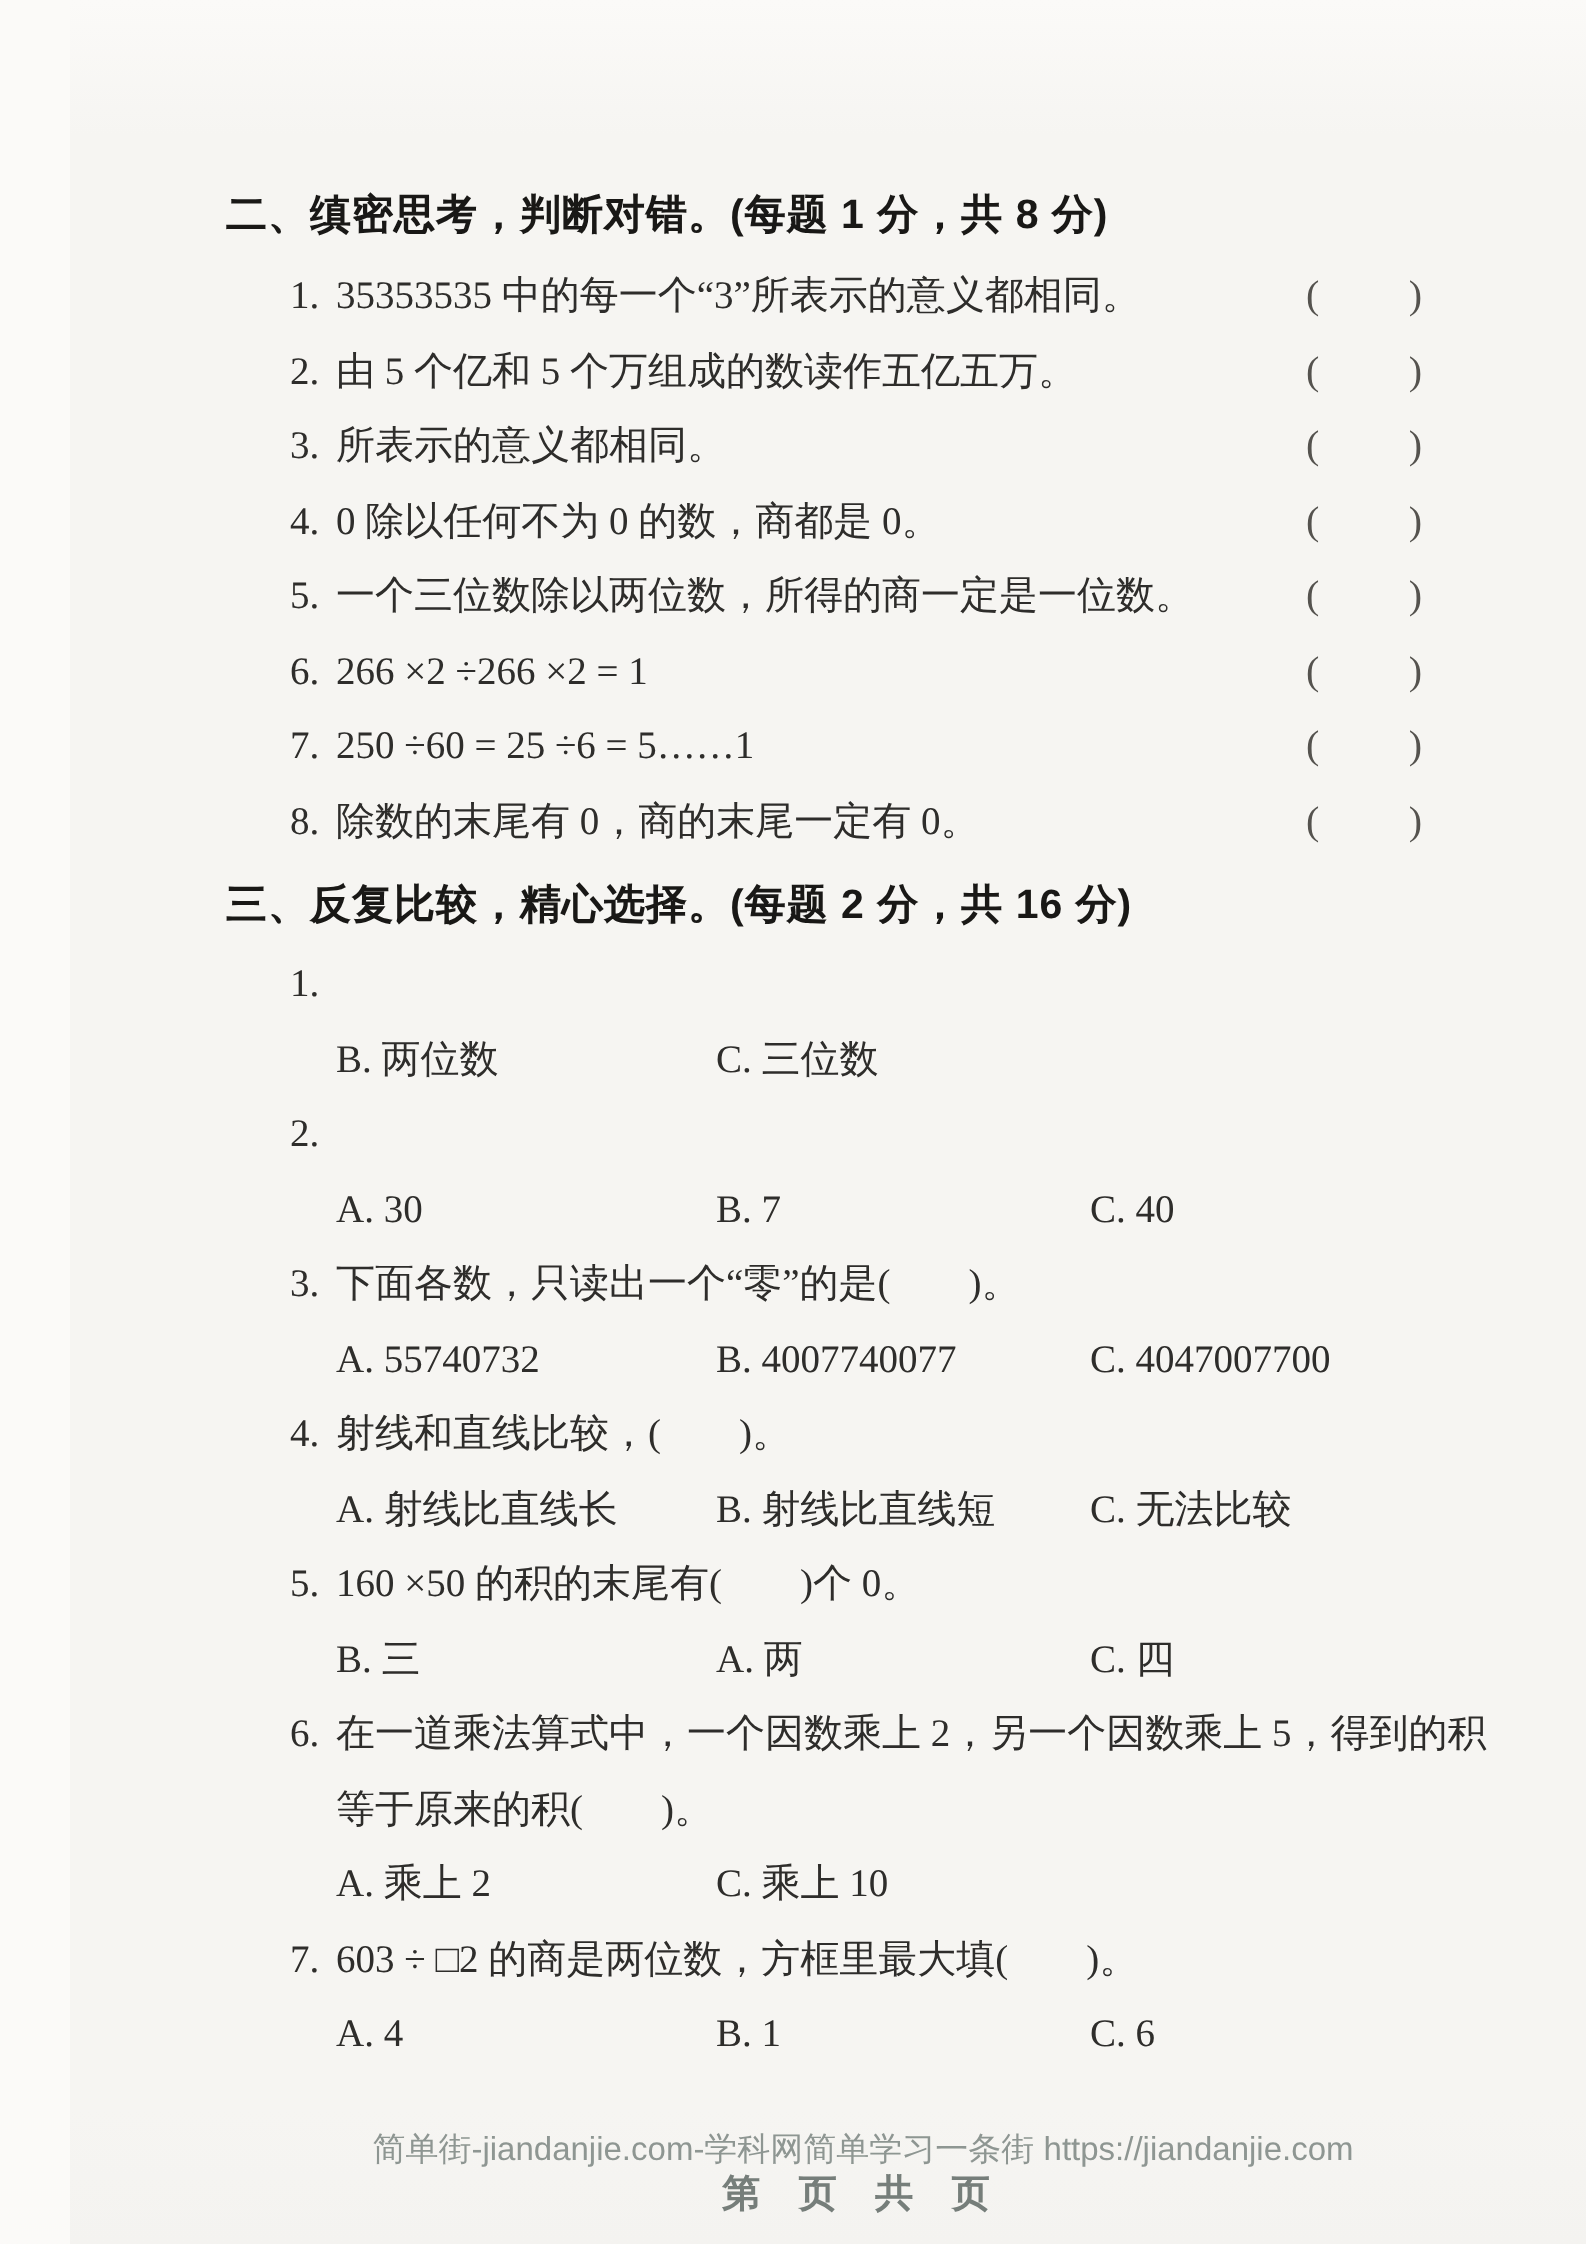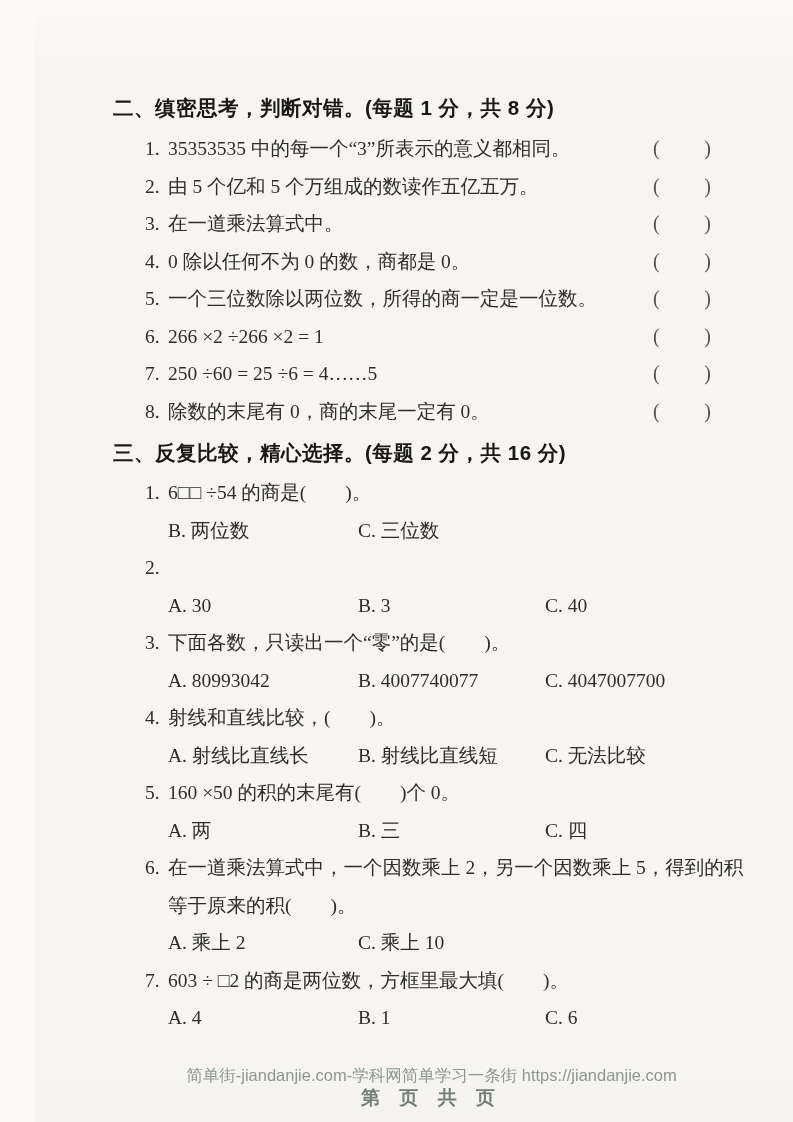--- a/index.html
+++ b/index.html
@@ -139,21 +139,21 @@
         </div>
         <div class="brackets">
           <span>(</span>
           <span>)</span>
         </div>
       </div>
 
       <div class="tf-row">
         <div class="tf-text">
           <span class="q-num">3.</span>
-          <span>在一道乘法算式中。</span>
+          <span>所表示的意义都相同。</span>
         </div>
         <div class="brackets">
           <span>(</span>
           <span>)</span>
         </div>
       </div>
 
       <div class="tf-row">
         <div class="tf-text">
           <span class="q-num">4.</span>
@@ -183,21 +183,21 @@
         </div>
         <div class="brackets">
           <span>(</span>
           <span>)</span>
         </div>
       </div>
 
       <div class="tf-row">
         <div class="tf-text">
           <span class="q-num">7.</span>
-          <span>250 ÷60 = 25 ÷6 = 4……5</span>
+          <span>250 ÷60 = 25 ÷6 = 5……1</span>
         </div>
         <div class="brackets">
           <span>(</span>
           <span>)</span>
         </div>
       </div>
 
       <div class="tf-row">
         <div class="tf-text">
           <span class="q-num">8.</span>
@@ -211,46 +211,45 @@
 
     </div>
 
     <div class="sec-heading sec3-heading">三、反复比较，精心选择。(每题 2 分，共 16 分)</div>
 
     <div class="mc-list">
 
       <div class="q-block">
         <div class="q-line">
           <span class="q-num">1.</span>
-          <span class="q-body">6□□ ÷54 的商是(　　)。</span>
         </div>
         <div class="opts">
           <span>B. 两位数</span>
           <span>C. 三位数</span>
         </div>
       </div>
 
       <div class="q-block">
         <div class="q-line">
           <span class="q-num">2.</span>
         </div>
         <div class="opts">
           <span>A. 30</span>
-          <span>B. 3</span>
+          <span>B. 7</span>
           <span>C. 40</span>
         </div>
       </div>
 
       <div class="q-block">
         <div class="q-line">
           <span class="q-num">3.</span>
           <span class="q-body">下面各数，只读出一个“零”的是(　　)。</span>
         </div>
         <div class="opts">
-          <span>A. 80993042</span>
+          <span>A. 55740732</span>
           <span>B. 4007740077</span>
           <span>C. 4047007700</span>
         </div>
       </div>
 
       <div class="q-block">
         <div class="q-line">
           <span class="q-num">4.</span>
           <span class="q-body">射线和直线比较，(　　)。</span>
         </div>
@@ -260,22 +259,22 @@
           <span>C. 无法比较</span>
         </div>
       </div>
 
       <div class="q-block">
         <div class="q-line">
           <span class="q-num">5.</span>
           <span class="q-body">160 ×50 的积的末尾有(　　)个 0。</span>
         </div>
         <div class="opts">
+          <span>B. 三</span>
           <span>A. 两</span>
-          <span>B. 三</span>
           <span>C. 四</span>
         </div>
       </div>
 
       <div class="q-block">
         <div class="q-line">
           <span class="q-num">6.</span>
           <span class="q-body">在一道乘法算式中，一个因数乘上 2，另一个因数乘上 5，得到的积等于原来的积(　　)。</span>
         </div>
         <div class="opts">

